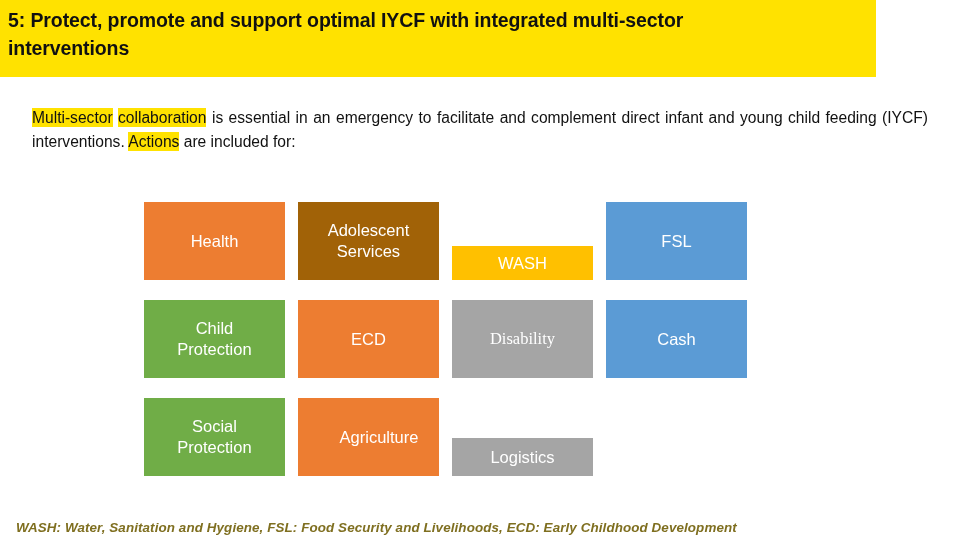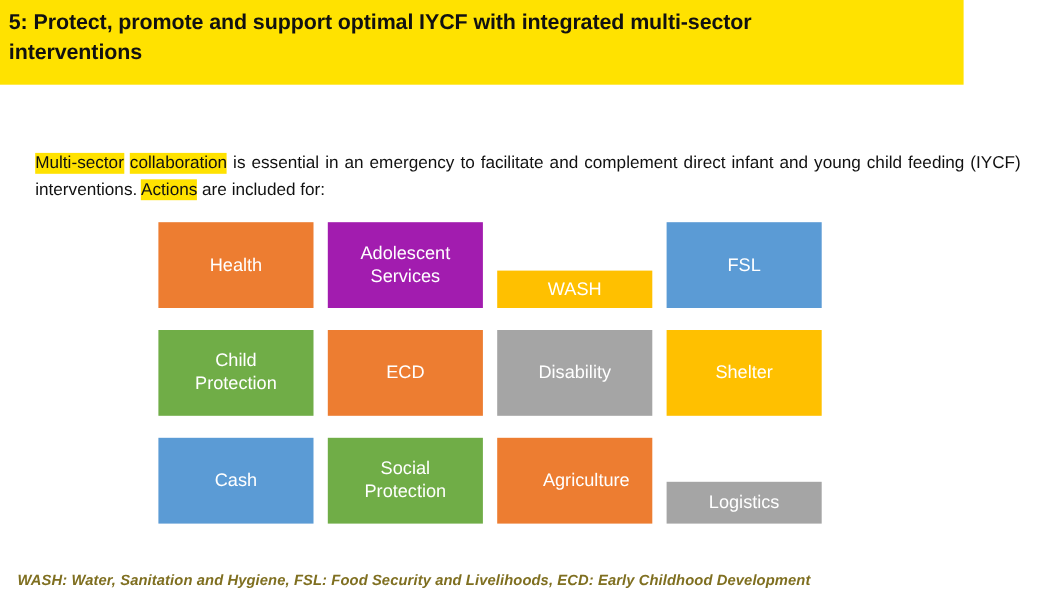--- a/index.html
+++ b/index.html
@@ -39,21 +39,20 @@
   .body-para {
     position: absolute;
     left: 32px;
     top: 106px;
     width: 896px;
     font-size: 15.6px;
     color: #111111;
     line-height: 1.52;
     text-align: justify;
     text-justify: inter-word;
-    margin-top: 31px;
   }
   .body-para .hl {
     background: #FFE200;
     padding: 1px 0 1px 0;
     box-decoration-break: clone;
     -webkit-box-decoration-break: clone;
   }
 
   
   .sector-grid {
@@ -100,29 +99,28 @@
 <div class="header-band">
   <div class="header-title">5: Protect, promote and support optimal IYCF with integrated multi-sector interventions</div>
 </div>
 
 <div class="body-para">
   <span><span class="hl" style="background: rgb(255, 226, 0);">Multi-sector</span><span> </span><span class="hl" style="background: rgb(255, 226, 0);">collaboration</span><span> is essential in an emergency to facilitate and complement direct infant and young child feeding (IYCF) interventions. </span><span class="hl" style="background: rgb(255, 226, 0);">Actions</span><span> are included for:</span></span>
 </div>
 
 <div class="sector-grid">
     <div class="sector-box" style="background: rgb(237, 125, 49);">Health</div>
-    <div class="sector-box" style="background: #a21caf;">Adolescent
+    <div class="sector-box" style="background: #a16207;">Adolescent
 Services</div>
     <div class="sector-box" style="background: rgb(255, 192, 0); margin-top: 44px;">WASH</div>
     <div class="sector-box" style="background: rgb(91, 155, 213);">FSL</div>
     <div class="sector-box" style="background: rgb(112, 173, 71);">Child
 Protection</div>
     <div class="sector-box" style="background: rgb(237, 125, 49);">ECD</div>
-    <div class="sector-box" style="background: rgb(165, 165, 165);">Disability</div>
-    <div class="sector-box" style="background: rgb(255, 192, 0);">Shelter</div>
+    <div class="sector-box" style="background: rgb(165, 165, 165); font-family: Liberation Serif, serif;">Disability</div>
     <div class="sector-box" style="background: rgb(91, 155, 213);">Cash</div>
     <div class="sector-box" style="background: rgb(112, 173, 71);">Social
 Protection</div>
     <div class="sector-box" style="background: rgb(237, 125, 49); padding-left: 25px;">Agriculture</div>
     <div class="sector-box" style="background: rgb(165, 165, 165); margin-top: 40px;">Logistics</div>
   </div>
 
 <div class="footer-note">WASH: Water, Sanitation and Hygiene, FSL: Food Security and Livelihoods, ECD: Early Childhood Development</div>
 
 </body></html>

